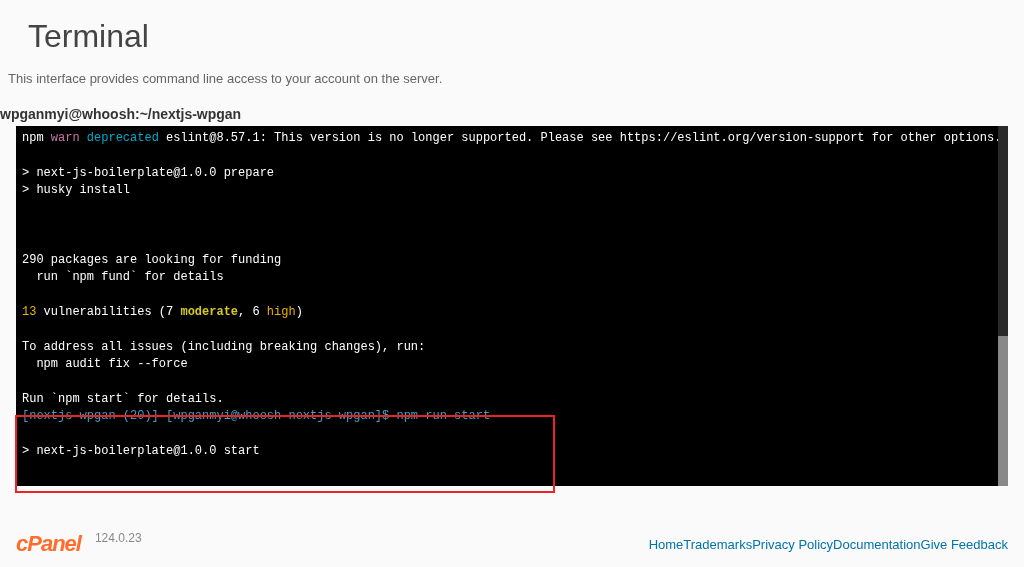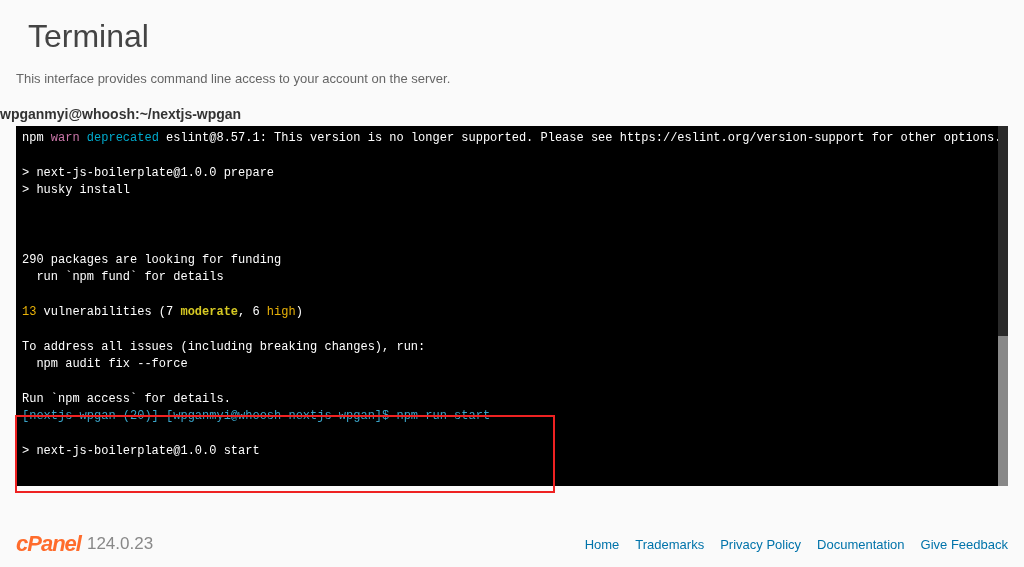--- a/index.html
+++ b/index.html
@@ -13,21 +13,21 @@
     }
     .page-title {
       font-size: 32px;
       font-weight: 300;
       color: #444;
       padding: 18px 16px 0 28px;
     }
     .page-desc {
       font-size: 13px;
       color: #666;
-      padding: 16px 16px 0 16px;
+      padding: 16px 16px 0 8px;
     }
     .session-title {
       text-align: left;
       font-weight: 700;
       font-size: 14px;
       color: #333;
       margin-top: 20px;
       margin-bottom: 4px;
     }
     .terminal-wrap {
@@ -79,31 +79,31 @@
     .footer {
       position: absolute;
       bottom: 10px;
       left: 16px;
       right: 16px;
       display: flex;
       justify-content: space-between;
       align-items: center;
       font-size: 13px;
     }
-    .footer-left { display: flex; align-items: center; gap: 6px; }
+    .footer-left { display: flex; align-items: flex-start; gap: 14px; }
     .cpanel-logo {
       font-family: Arial, sans-serif;
       font-weight: 900;
       font-style: italic;
       font-size: 22px;
       color: #ff6c2c;
       letter-spacing: -1px;
     }
-    .version { color: #888; font-size: 17px; }
-    .footer-links { display: flex; gap: 16px; }
+    .version { color: #888; font-size: 12px; }
+    .footer-links { display: flex; gap: 0; }
     .footer-links a {
       color: #0073aa;
       text-decoration: none;
       cursor: pointer;
     }
   </style>
 </head>
 <body>
 
 <h1 class="page-title">Terminal</h1>
@@ -120,21 +120,21 @@
 </span><span>
 </span><span>
 </span><span>290 packages are looking for funding
 </span><span>  run `npm fund` for details
 </span><span>
 </span><span class="c-red">13</span><span> vulnerabilities (7 </span><span class="c-yellow">moderate</span><span>, 6 </span><span class="c-red">high</span><span>)
 </span><span>
 </span><span>To address all issues (including breaking changes), run:
 </span><span>  npm audit fix --force
 </span><span>
-</span><span>Run `npm access` for details.
+</span><span>Run `npm start` for details.
 </span><span class="c-cyan">[nextjs-wpgan (20)] [wpganmyi@whoosh nextjs-wpgan]$ npm run start
 </span><span>
 </span><span>&gt; next-js-boilerplate@1.0.0 start
 </span><span>
 </span>
     <div class="scrollbar-track">
       <div class="scrollbar-thumb"></div>
     </div>
   </div>
 </div>

